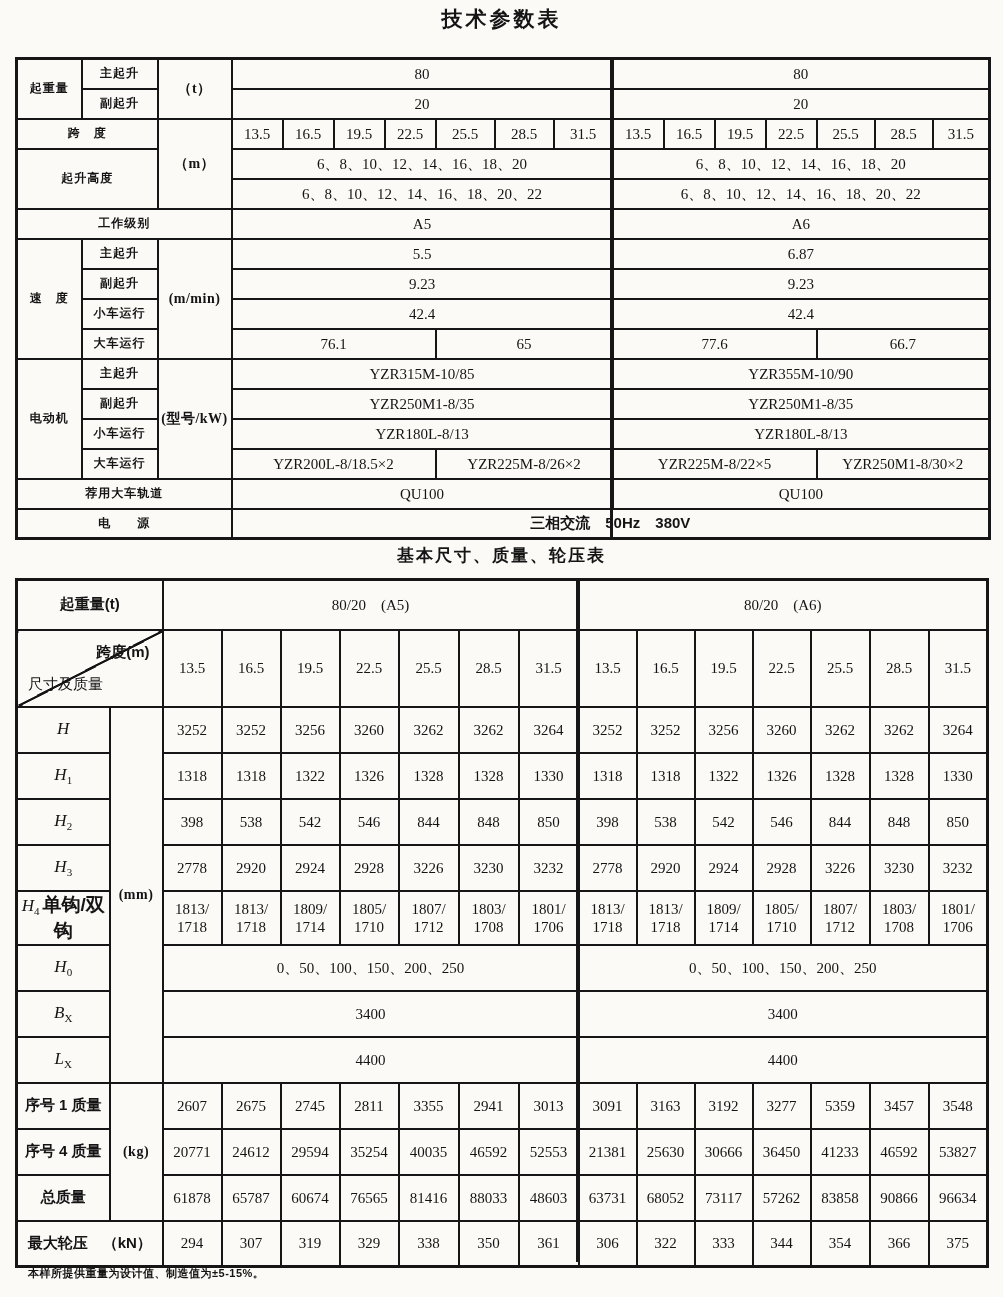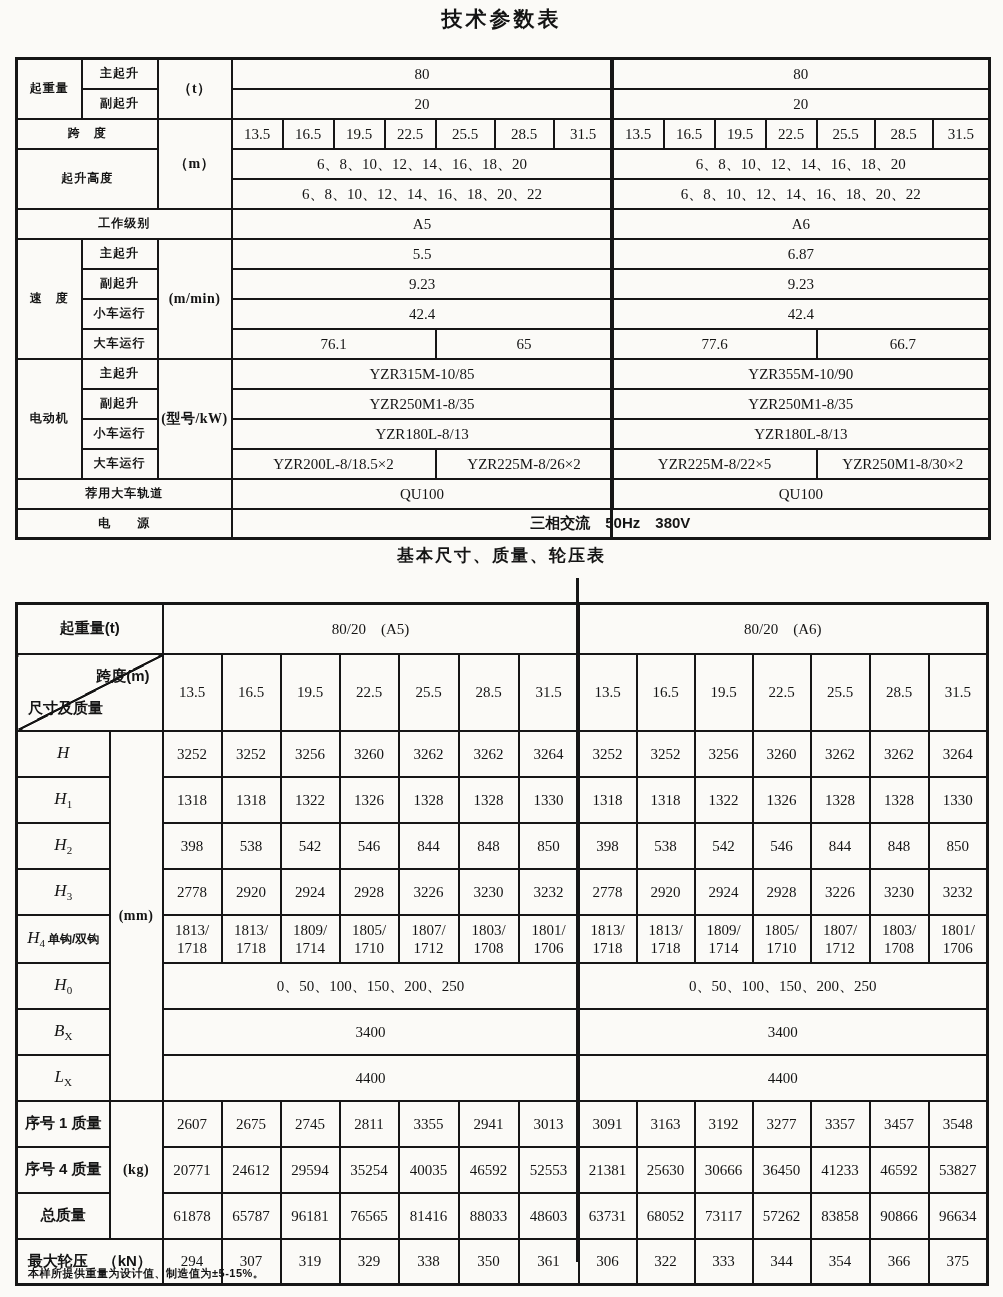--- a/index.html
+++ b/index.html
@@ -13,21 +13,21 @@
     font-size:21px;font-weight:700;letter-spacing:3px;
     font-family:"Liberation Sans","DejaVu Sans",sans-serif;
   }
   .title2{
     position:absolute;top:544px;left:0;width:100%;text-align:center;
     font-size:17px;font-weight:700;letter-spacing:2px;
     font-family:Liberation Sans, sans-serif;
   }
   table{border-collapse:collapse;table-layout:fixed;position:absolute;left:15px;border:3px solid #161616;}
   .t1{top:57px;width:973px;}
-  .t2{top:602px;width:973px;}
+  .t2{top:578px;width:973px;}
   td{
     border:2px solid #161616;text-align:center;vertical-align:middle;
     padding:0 1px;font-size:15px;overflow:hidden;
   }
   tr.r30{height:30px}
   tr.r50{height:50px}
   tr.r77{height:77px}
   tr.r46{height:46px}
   tr.r48{height:48px}
   .cjk{
@@ -37,35 +37,35 @@
   .cjk2{
     font-weight:700;font-size:15px;letter-spacing:0;
     font-family:"Liberation Sans","DejaVu Sans",sans-serif;
   }
   .unit{font-size:14px;letter-spacing:0.5px;font-weight:700;}
   .num{white-space:pre-line;font-size:15px;line-height:1.2;}
   .mathlbl{font-size:17px;}
   .mathlbl i{font-style:italic;font-family:"Liberation Serif","DejaVu Serif",serif;}
   .mathlbl sub{font-size:11px;}
   .mathlbl .sfx{
-    font-size:12px;font-weight:700;margin-left:3px;
+    font-size:19px;font-weight:700;margin-left:3px;
     font-family:Liberation Sans, sans-serif;
     text-align:right;
   }
   .diag{
     position:relative;padding:0;
     background:linear-gradient(to bottom right,
       transparent calc(50% - 1.2px),
       #161616 calc(50% - 1.2px),
       #161616 calc(50% + 1.2px),
       transparent calc(50% + 1.2px));
   }
   .dtop{position:absolute;top:12px;right:12px;font-weight:700;font-size:15px;
     font-family:"Liberation Sans","DejaVu Sans",sans-serif;}
-  .dbot{position:absolute;bottom:12px;left:10px;font-weight:700;font-size:15px;
+  .dbot{position:absolute;bottom:12px;left:10px;font-weight:400;font-size:15px;
     font-family:"Liberation Sans","DejaVu Sans",sans-serif;}
   .footnote{
     position:absolute;top:1266px;left:28px;font-size:11px;font-weight:700;
     font-family:"Liberation Sans","DejaVu Sans",sans-serif;letter-spacing:0.5px;
   }
   .vdiv{position:absolute;width:3px;background:#161616;}
   .vdiv1{left:610px;top:57px;height:481px;}
   .vdiv2{left:576px;top:578px;height:684px;}
 </style>
 </head>
@@ -367,21 +367,21 @@
         <td class="num">2675</td>
         <td class="num">2745</td>
         <td class="num">2811</td>
         <td class="num">3355</td>
         <td class="num">2941</td>
         <td class="num">3013</td>
         <td class="num">3091</td>
         <td class="num">3163</td>
         <td class="num">3192</td>
         <td class="num">3277</td>
-        <td class="num">3357</td>
+        <td class="num">5359</td>
         <td class="num">3457</td>
         <td class="num">3548</td>
       </tr>
   <tr class="r46">
     <td class="cjk2">序号 4 质量</td>
   <td class="num">20771</td>
         <td class="num">24612</td>
         <td class="num">29594</td>
         <td class="num">35254</td>
         <td class="num">40035</td>
@@ -392,21 +392,21 @@
         <td class="num">30666</td>
         <td class="num">36450</td>
         <td class="num">41233</td>
         <td class="num">46592</td>
         <td class="num">53827</td>
       </tr>
   <tr class="r46">
     <td class="cjk2">总质量</td>
   <td class="num">61878</td>
         <td class="num">65787</td>
-        <td class="num">96181</td>
+        <td class="num">60674</td>
         <td class="num">76565</td>
         <td class="num">81416</td>
         <td class="num">88033</td>
         <td class="num">48603</td>
         <td class="num">63731</td>
         <td class="num">68052</td>
         <td class="num">73117</td>
         <td class="num">57262</td>
         <td class="num">83858</td>
         <td class="num">90866</td>

